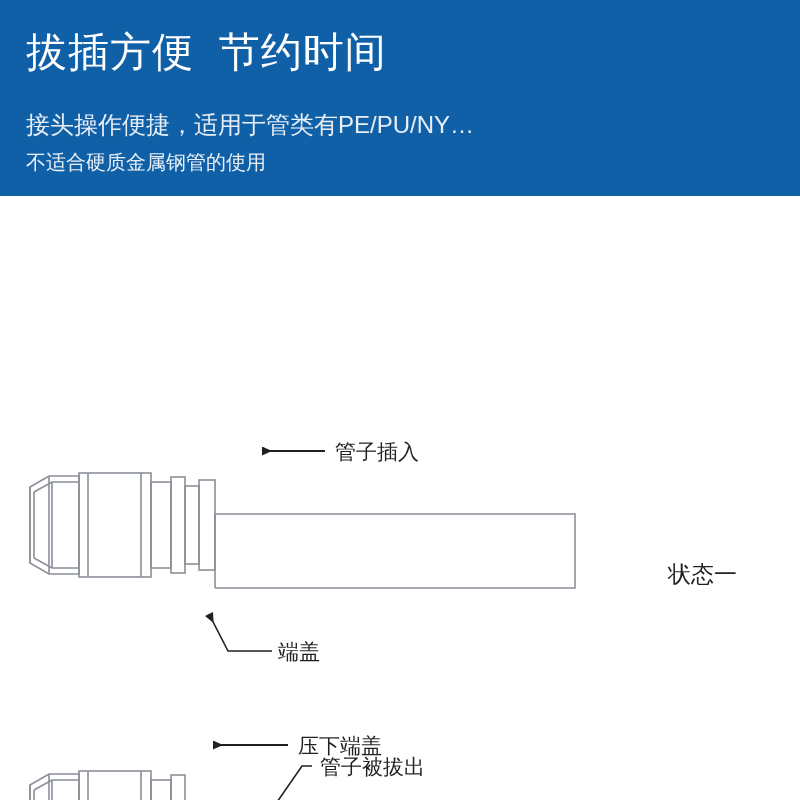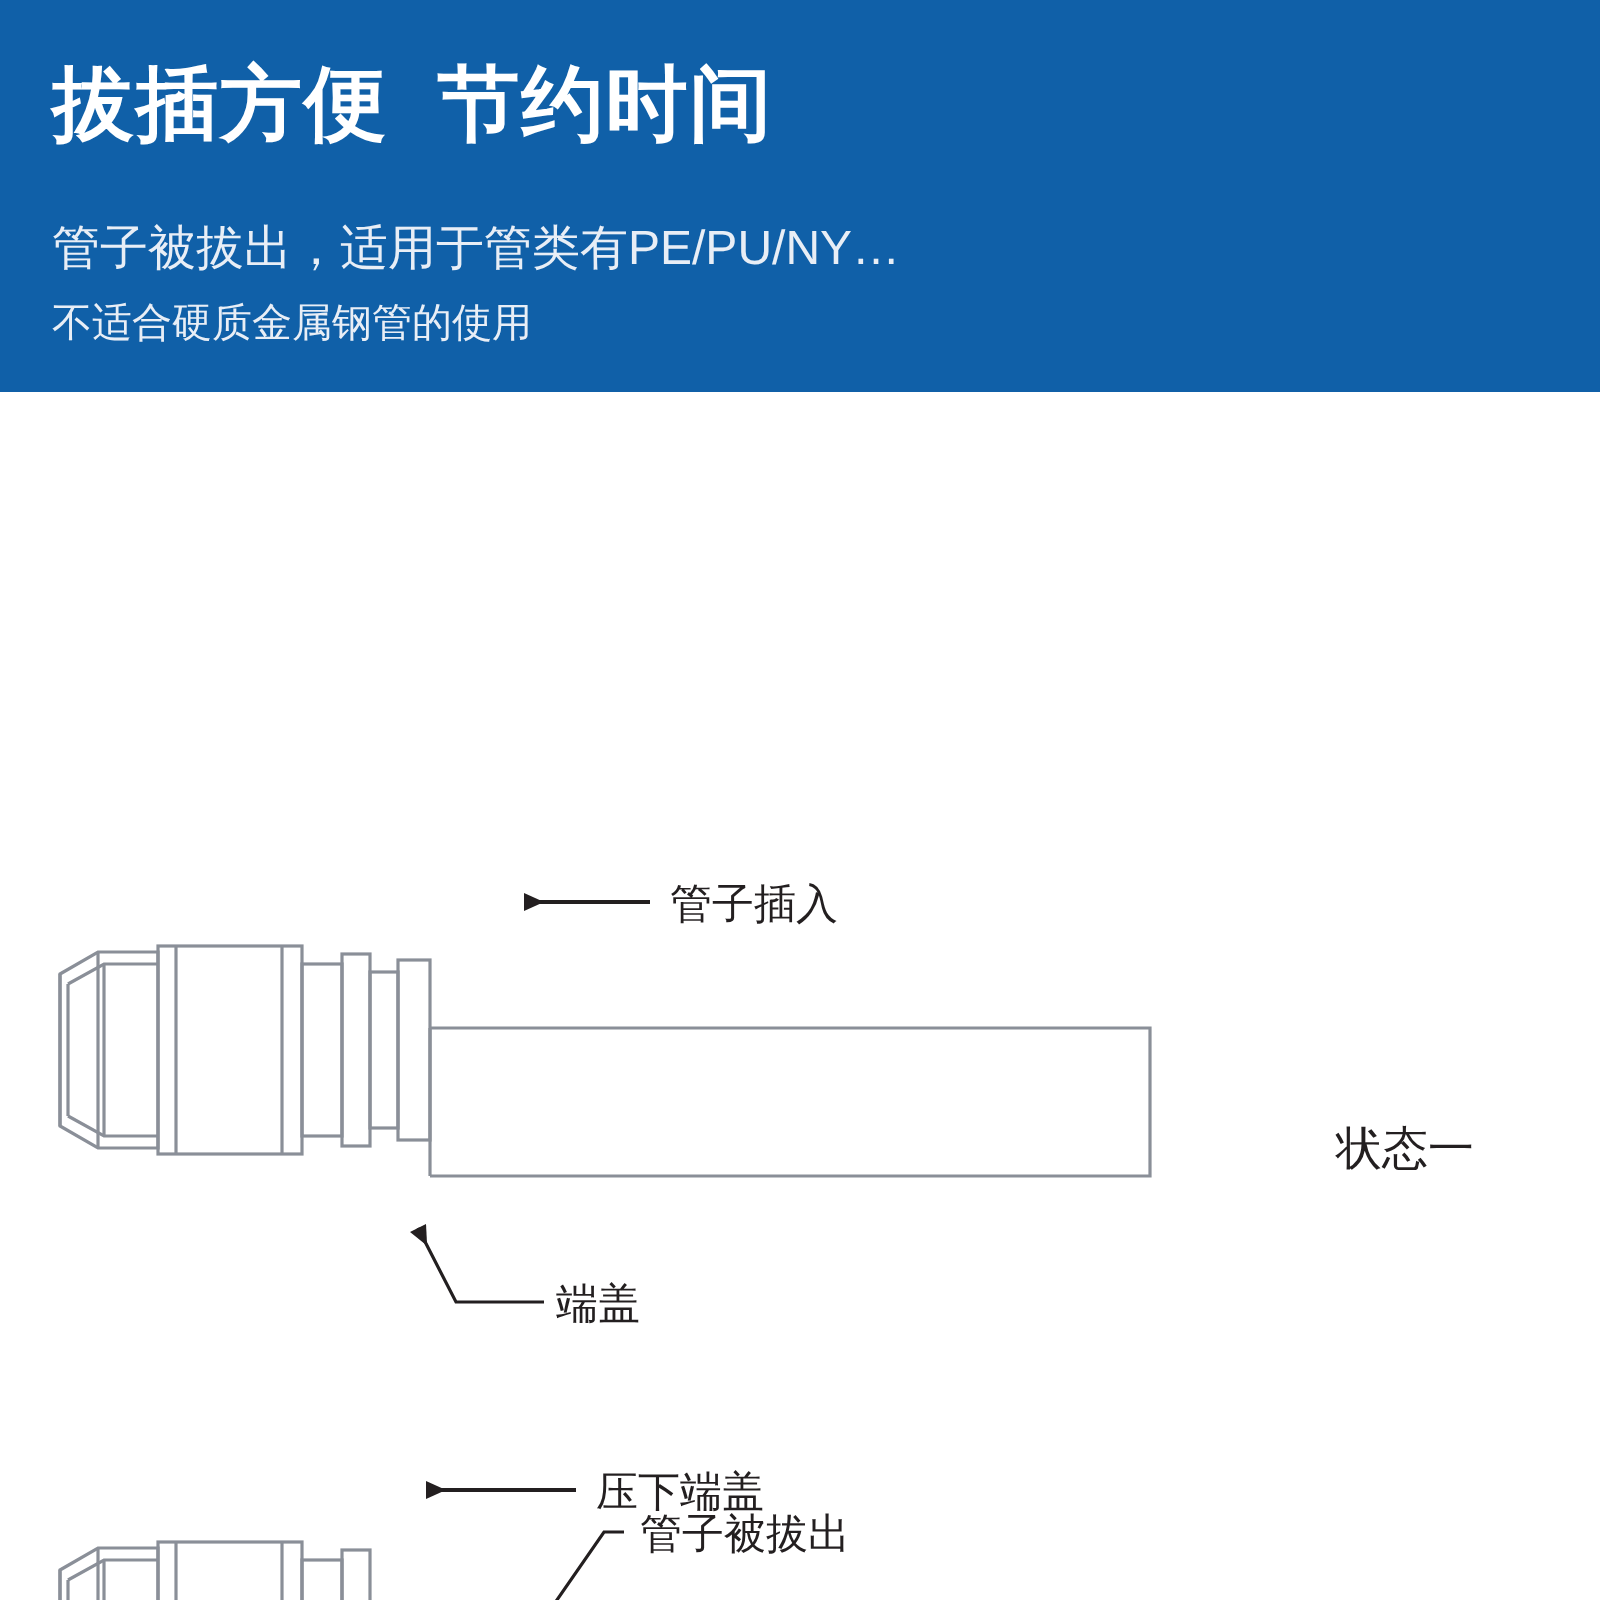--- a/index.html
+++ b/index.html
@@ -29,21 +29,21 @@
     height: 196px;
     background: #1060a8;
     box-sizing: border-box;
   }
   .banner-title {
     position: absolute;
     left: 26px;
     top: 26px;
     color: #ffffff;
     font-size: 41px;
-    font-weight: bold;
+    font-weight: normal;
     letter-spacing: 1px;
     white-space: pre;
     line-height: 52px;
   }
   .banner-sub1 {
     position: absolute;
     left: 26px;
     top: 108px;
     color: #e8eef6;
     font-size: 24px;
@@ -87,21 +87,21 @@
     font-size: 21px;
   }
 </style>
 </head>
 <body>
 
 <div class="page">
 
   <div class="banner">
     <div class="banner-title">拔插方便  节约时间</div>
-    <div class="banner-sub1">管子被拔出，适用于管类有PE/PU/NY…</div>
+    <div class="banner-sub1">接头操作便捷，适用于管类有PE/PU/NY…</div>
     <div class="banner-sub2">不适合硬质金属钢管的使用</div>
   </div>
 
   <div class="diagram-area">
     <svg class="dia" viewBox="0 0 800 604" xmlns="http://www.w3.org/2000/svg">
 
       <defs>
         <marker id="arrowL" markerWidth="10" markerHeight="8" refX="9" refY="4" orient="auto" markerUnits="userSpaceOnUse">
           <path d="M9,0 L9,8 L0,4 z" fill="#231f20"></path>
         </marker>

